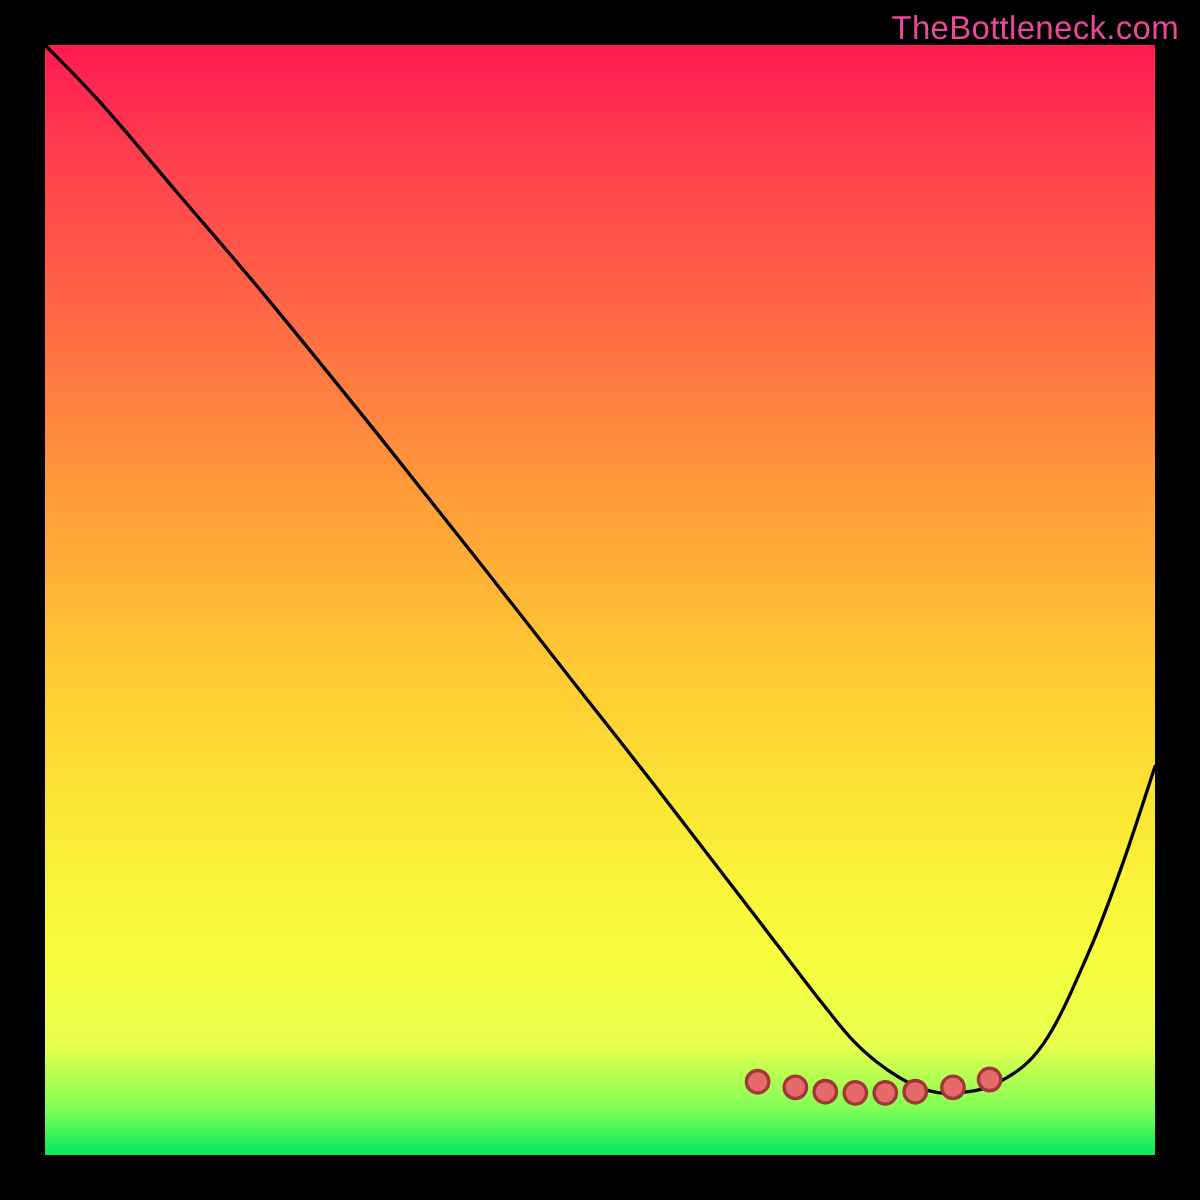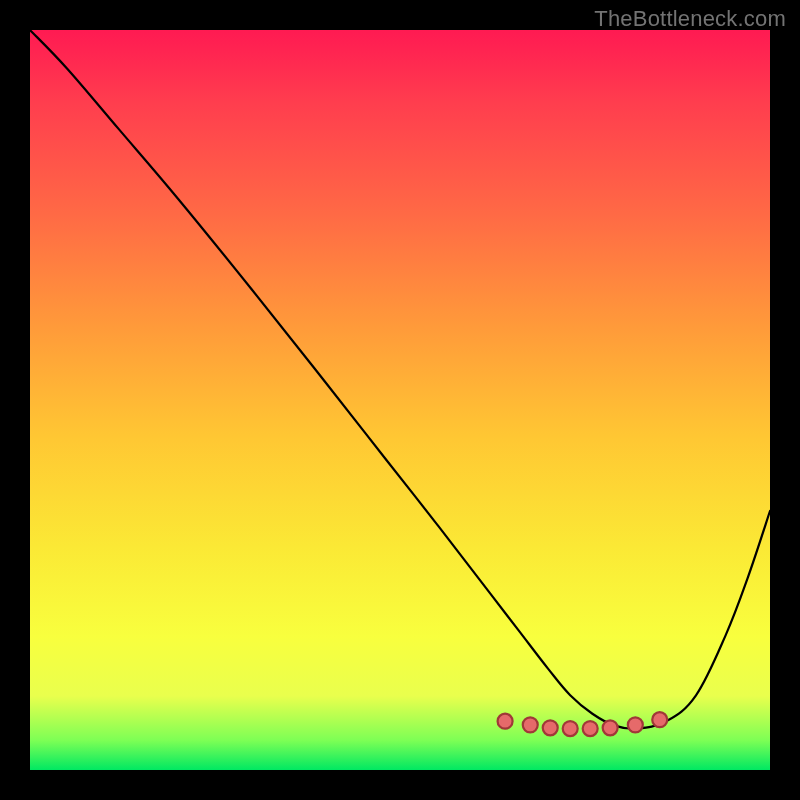--- a/index.html
+++ b/index.html
@@ -13,21 +13,21 @@
   }
   .stage {
     position: relative;
     width: 800px;
     height: 800px;
   }
   .watermark {
     position: absolute;
     top: 6px;
     right: 14px;
-    color: #737373;
+    color: #ec4899;
     font-size: 22px;
     font-weight: 400;
     letter-spacing: 0.2px;
     z-index: 5;
   }
   .plot {
     position: absolute;
     left: 30px;
     top: 30px;
     width: 740px;

